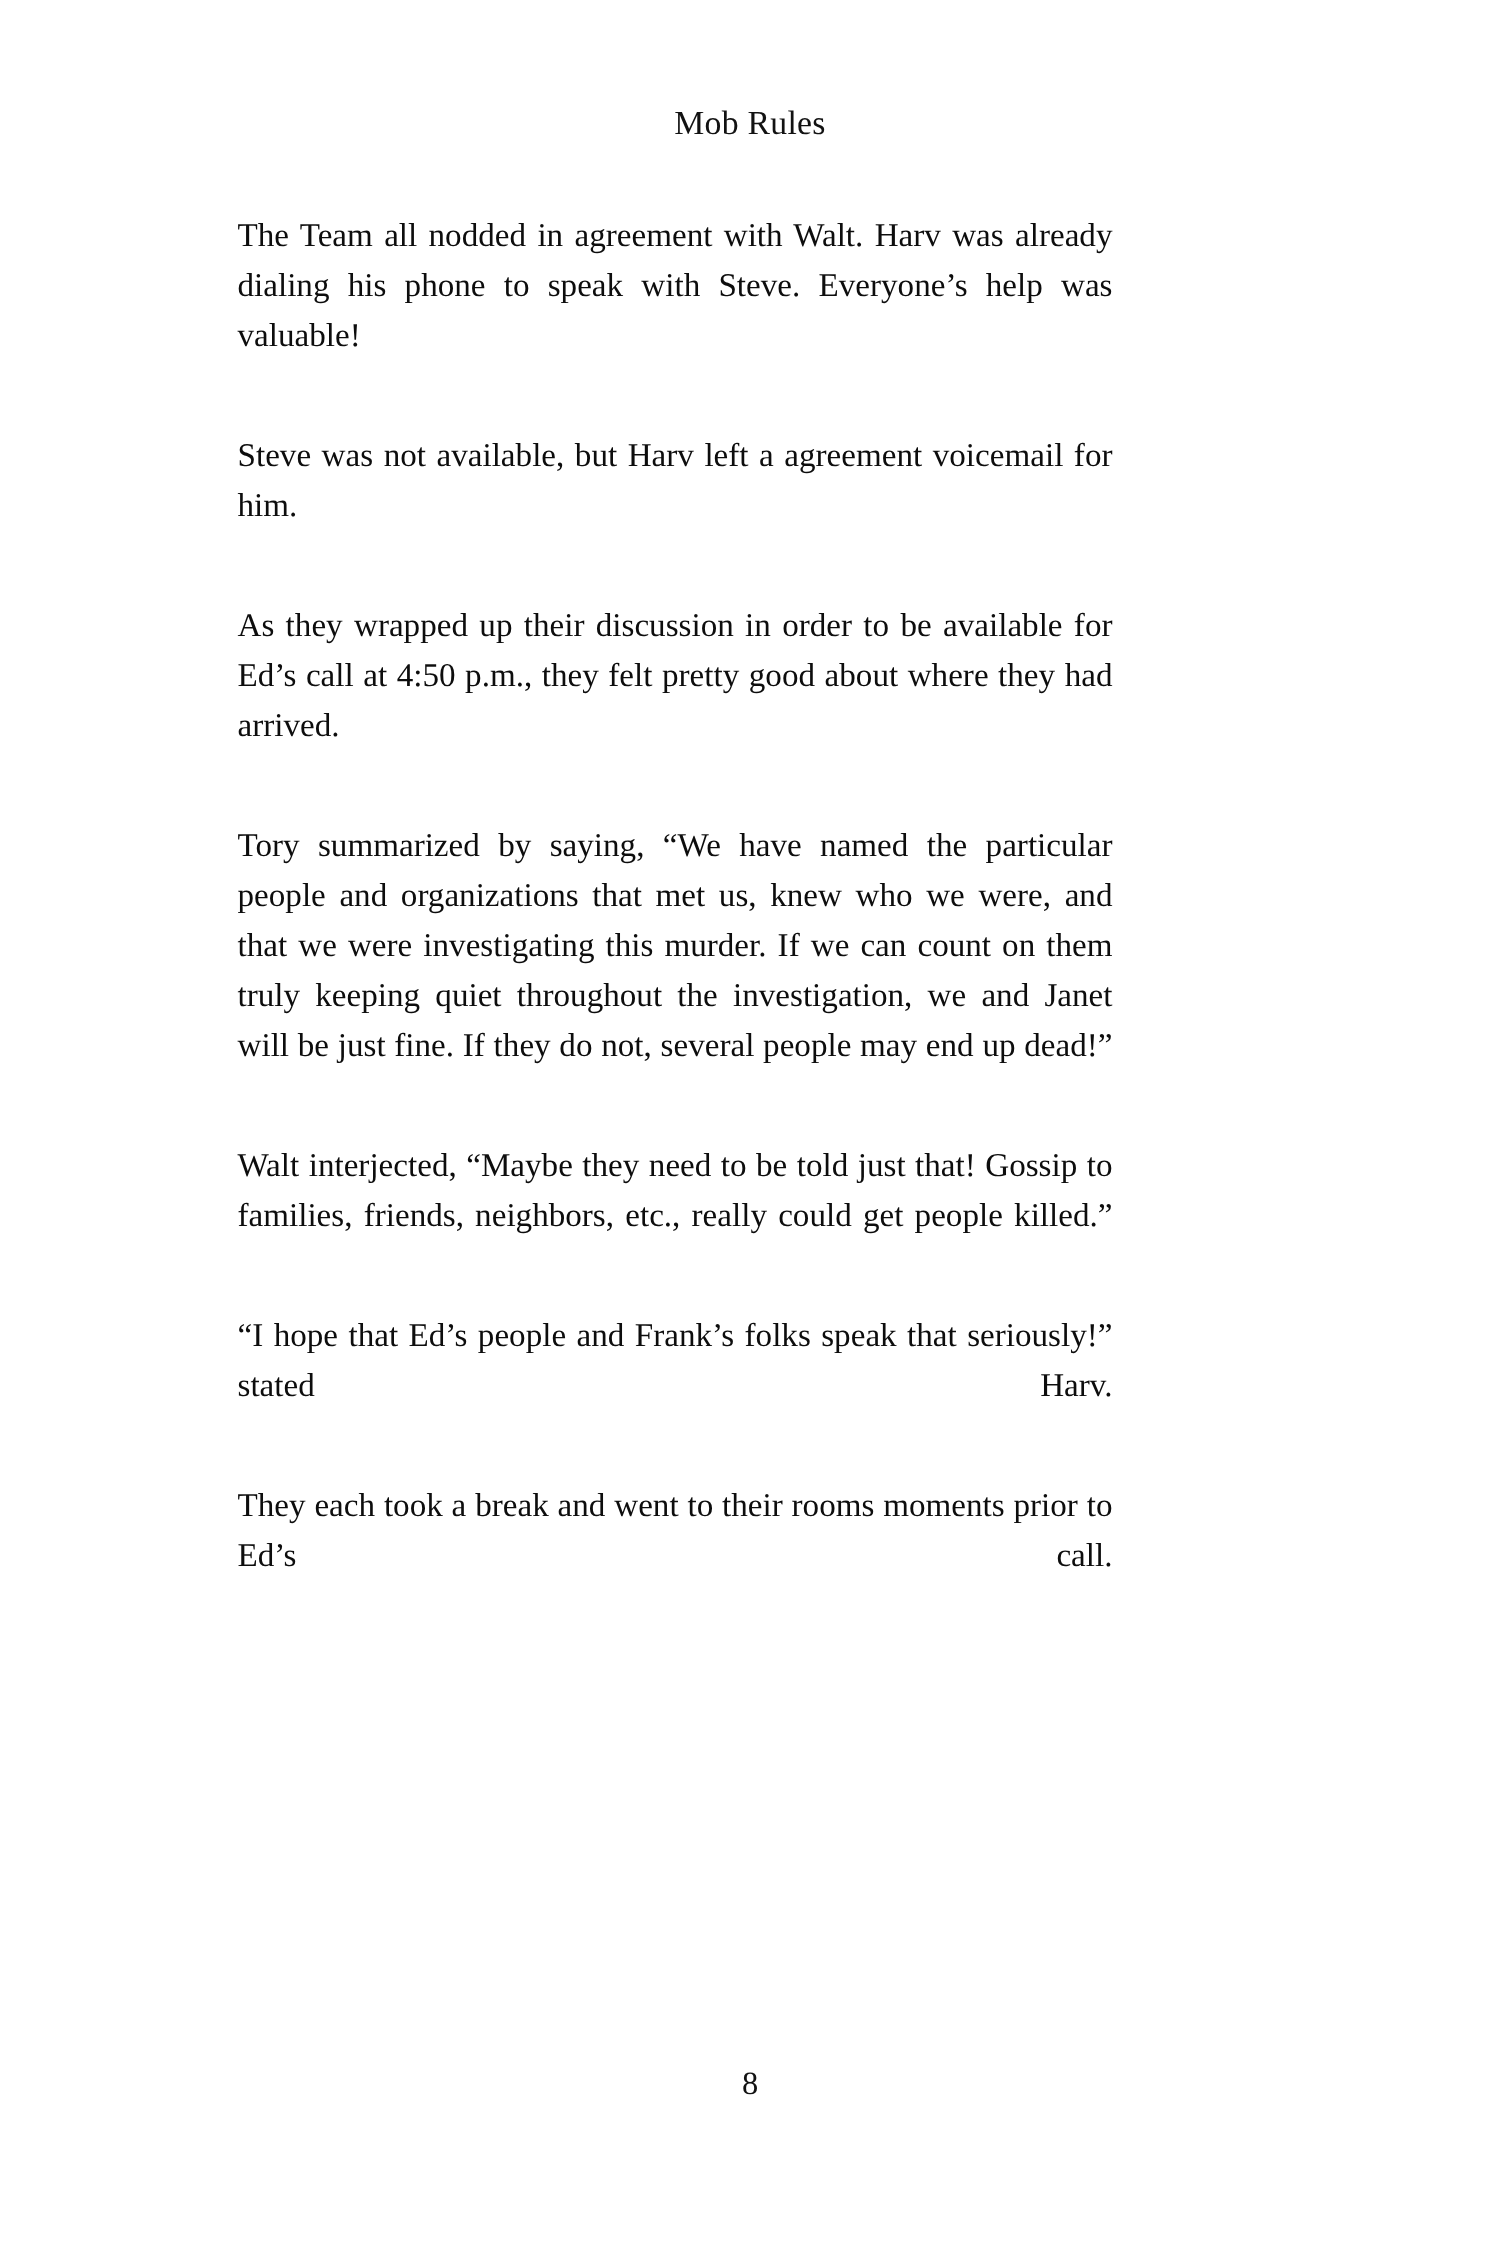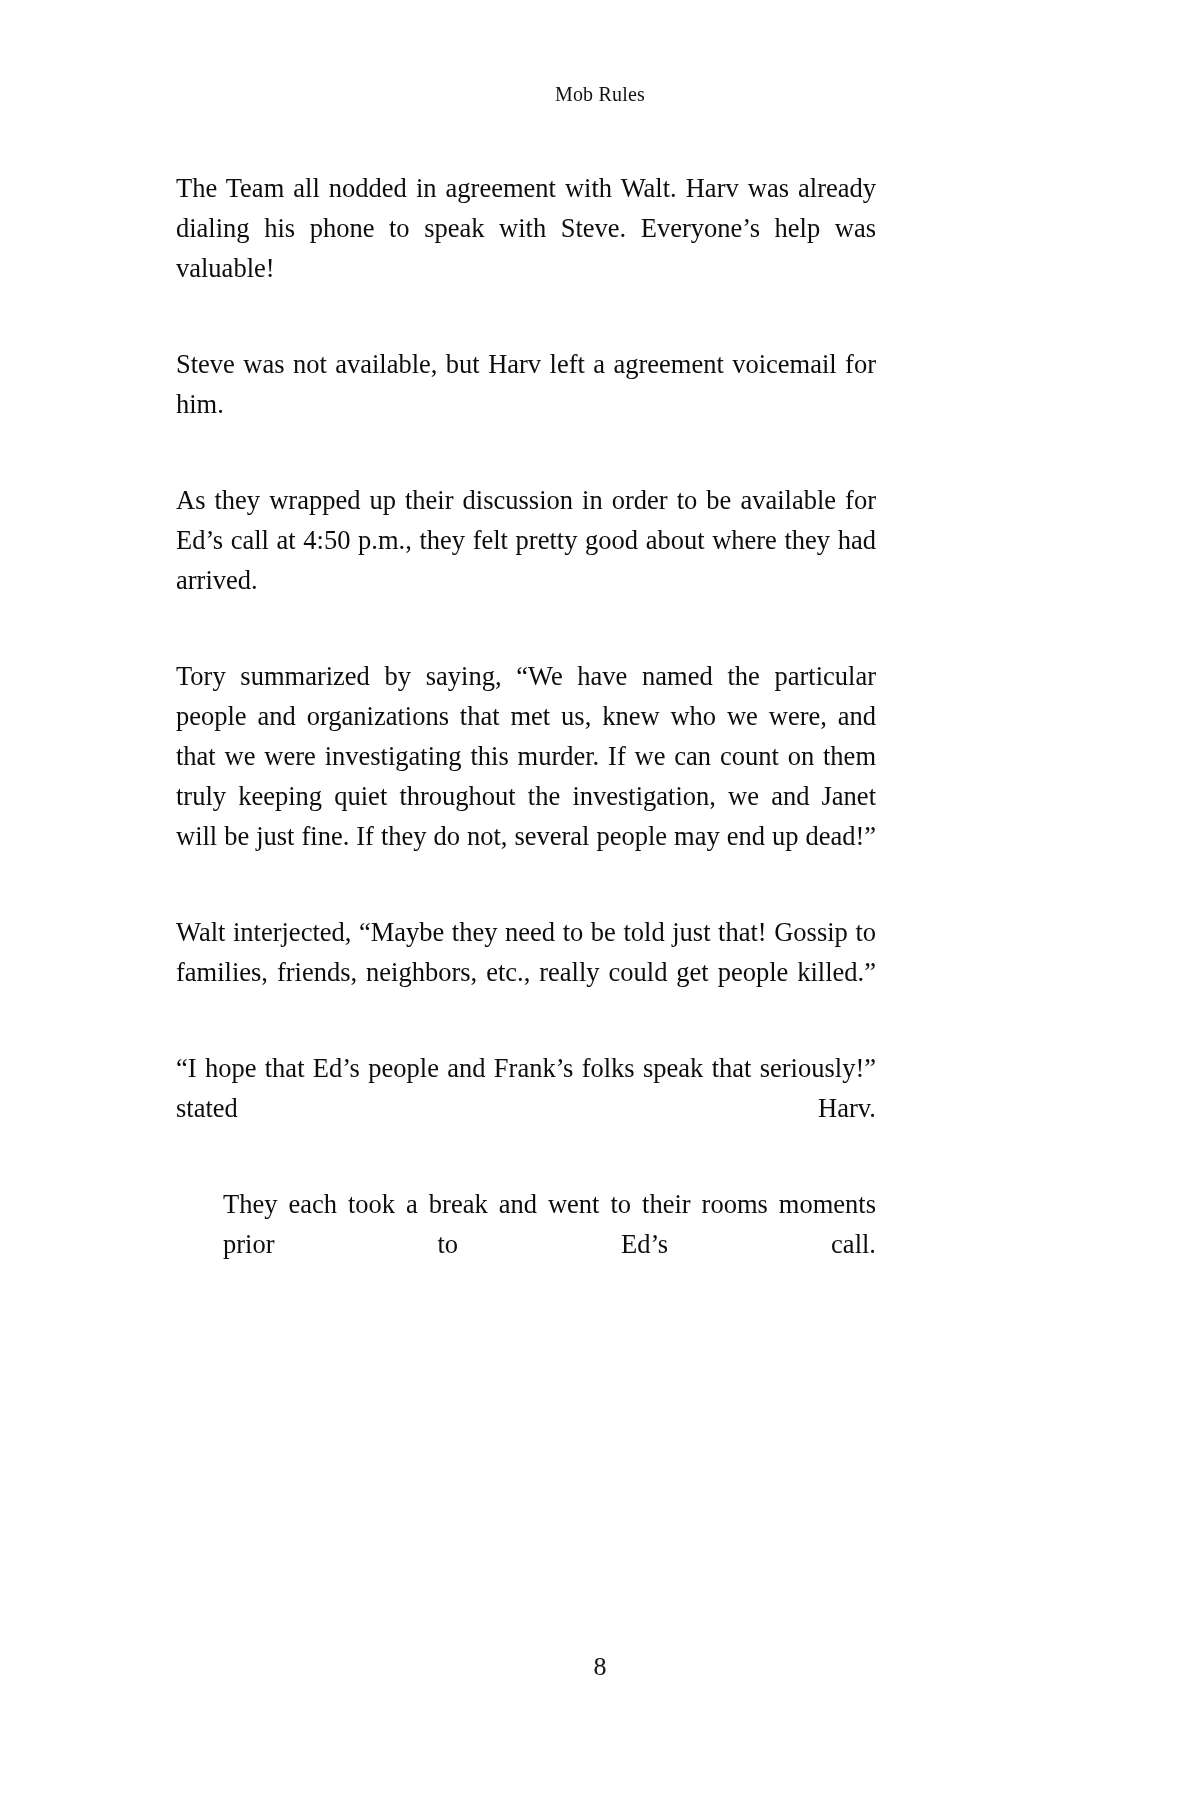--- a/index.html
+++ b/index.html
@@ -19,47 +19,46 @@
     color: #000000;
     box-sizing: border-box;
   }
 
   .running-header {
     position: absolute;
     top: 82px;
     left: 0;
     width: 100%;
     text-align: center;
-    font-size: 20px;
+    font-size: 27px;
     line-height: 1.2;
     letter-spacing: 0.2px;
     color: #121212;
   }
 
   .body-block {
     position: absolute;
     top: 168px;
-    left: 176px;
+    left: 190px;
     width: 700px;
   }
 
   .para {
     margin: 0 0 16px 0;
     font-size: 26.5px;
     line-height: 40px;
     text-align: justify;
     text-justify: inter-word;
     color: #0d0d0d;
     hyphens: none;
     -webkit-hyphens: none;
   }
 
   .para:last-child {
     margin-bottom: 0;
-    margin-left: 47px;
   }
 
   
   .para::after {
     content: "";
     display: inline-block;
     width: 100%;
   }
 
   .page-number {

